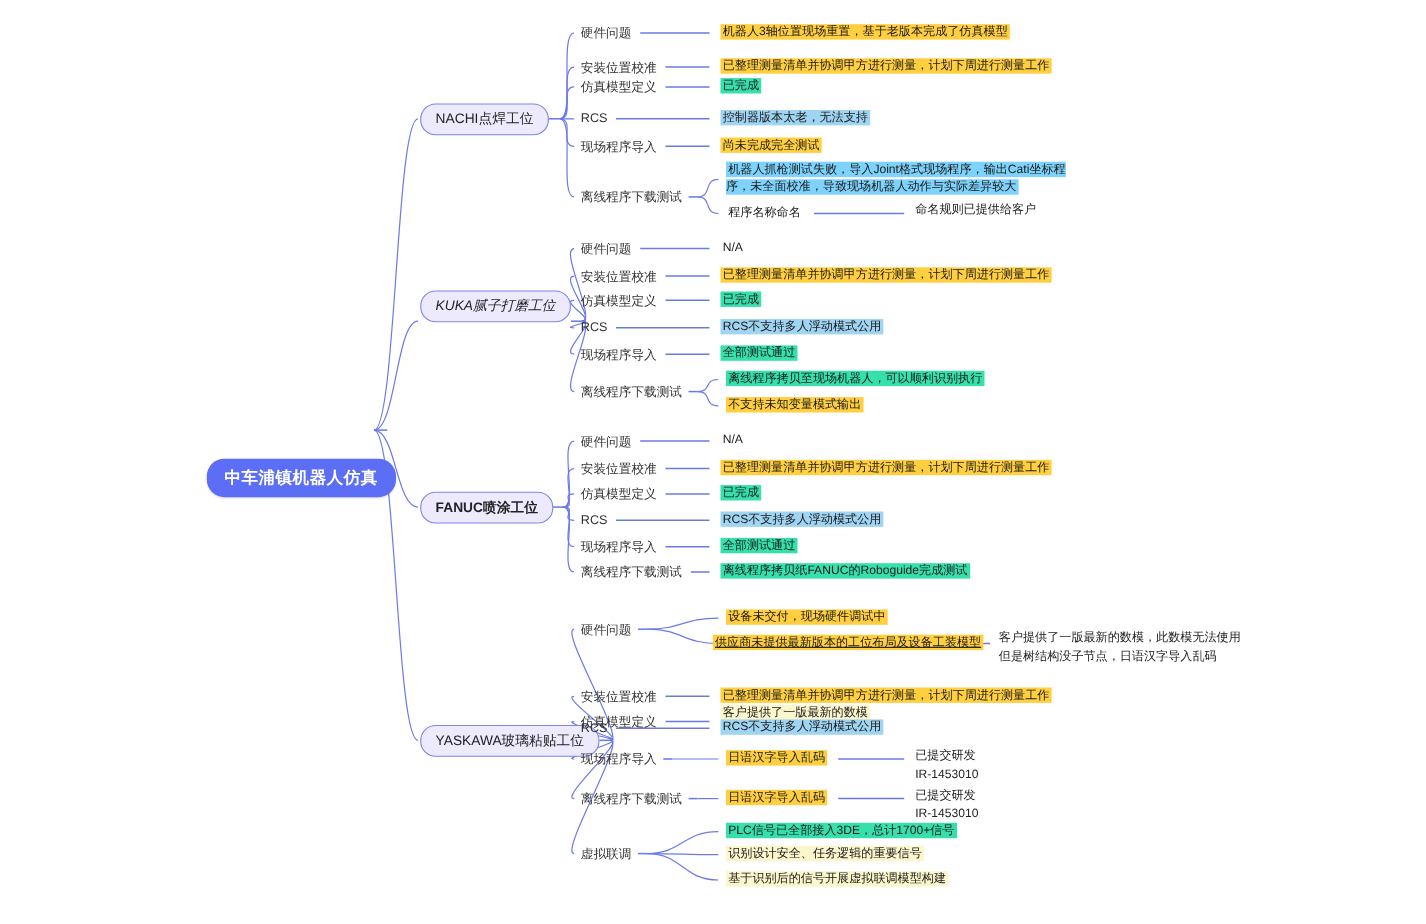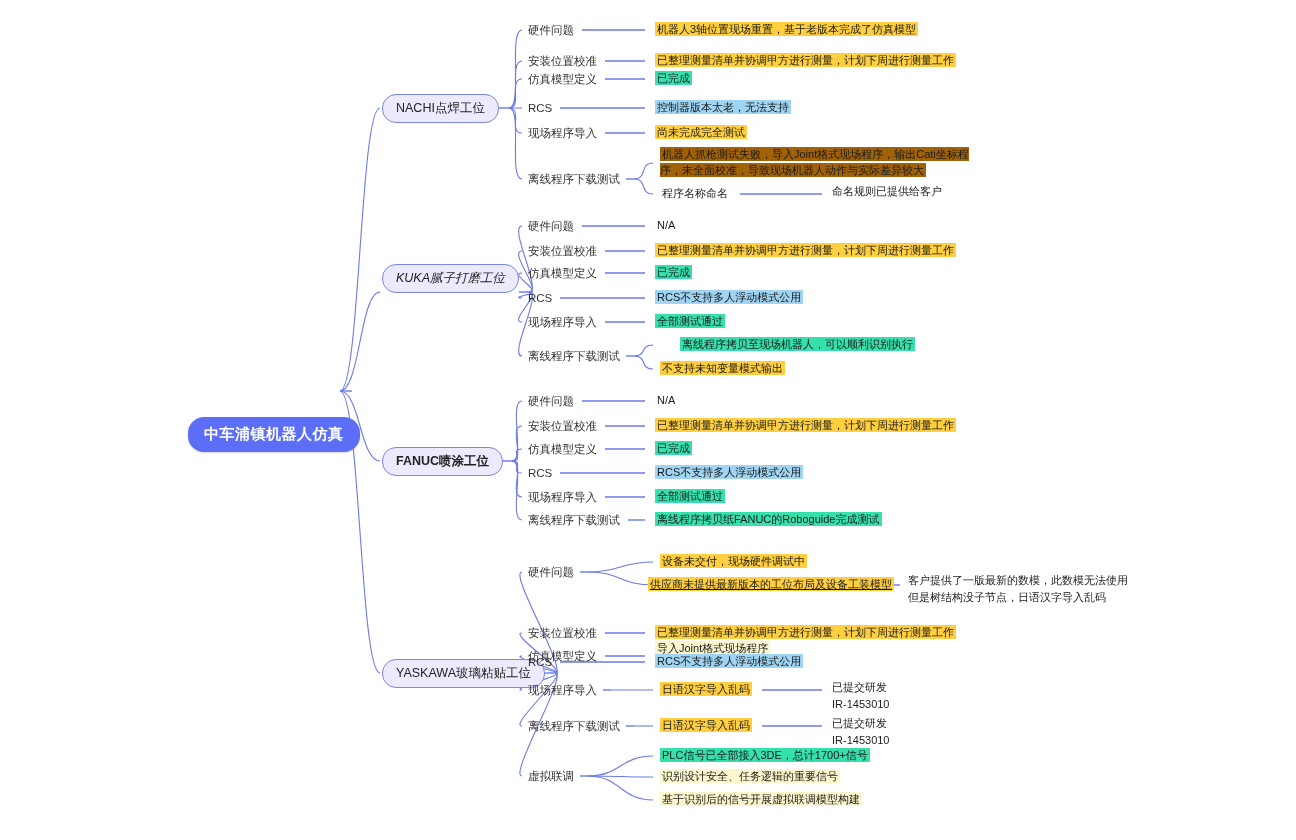--- a/index.html
+++ b/index.html
@@ -26,21 +26,21 @@
     border:1px solid #7a86e8;border-radius:14px;padding:5px 13px;
   }
   
   .topic{font-size:11.5px;color:#333;background:transparent;}
   
   .leaf{font-size:11px;color:#1a1a1a;line-height:1.45;}
   .leaf .hl{padding:1px 2px;}
   .hl-yellow{background:#ffcf3f;}
   .hl-teal{background:#35e0ac;}
   .hl-blue{background:#9fd4f2;}
-  .hl-red{background:#a16207;}
+  .hl-red{background:#7dd3fc;}
   .hl-cream{background:#fbf6cc;}
   .hl-none{background:transparent;margin-top:48px;}
   .leaf.wrap{white-space:normal;}
   .plain{font-size:11px;color:#222;line-height:1.5;white-space:normal;}
 </style>
 </head>
 <body>
 
 <div id="map">
   <svg class="links" id="links">
@@ -140,21 +140,21 @@
       <div class="node leaf" style="left: 655px; top: 218px;"><span class="hl hl-none">N/A</span></div>
       <div class="node topic" style="left: 528px; top: 243.5px;">安装位置校准</div>
       <div class="node leaf" style="left: 655px; top: 243px;"><span class="hl hl-yellow">已整理测量清单并协调甲方进行测量，计划下周进行测量工作</span></div>
       <div class="node topic" style="left: 528px; top: 265.5px;">仿真模型定义</div>
       <div class="node leaf" style="left: 655px; top: 265px;"><span class="hl hl-teal">已完成</span></div>
       <div class="node topic" style="left: 528px; top: 292px;">RCS</div>
       <div class="node leaf" style="left: 655px; top: 290px;"><span class="hl hl-blue">RCS不支持多人浮动模式公用</span></div>
       <div class="node topic" style="left: 528px; top: 314.5px;">现场程序导入</div>
       <div class="node leaf" style="left: 655px; top: 314px;"><span class="hl hl-teal">全部测试通过</span></div>
       <div class="node topic" style="left: 528px; top: 348.5px;">离线程序下载测试</div>
-      <div class="node leaf" style="left: 660px; top: 337px; margin-left: 20px;"><span class="hl hl-teal">离线程序拷贝至现场机器人，可以顺利识别执行</span></div>
+      <div class="node leaf" style="left: 660px; top: 337px;"><span class="hl hl-teal">离线程序拷贝至现场机器人，可以顺利识别执行</span></div>
       <div class="node leaf" style="left: 660px; top: 361px;"><span class="hl hl-yellow">不支持未知变量模式输出</span></div>
       <div class="node station" style="left: 382px; top: 446.5px; font-weight: bold;">FANUC喷涂工位</div>
       <div class="node topic" style="left: 528px; top: 393.5px;">硬件问题</div>
       <div class="node leaf" style="left: 655px; top: 393px;"><span class="hl hl-none">N/A</span></div>
       <div class="node topic" style="left: 528px; top: 418.5px;">安装位置校准</div>
       <div class="node leaf" style="left: 655px; top: 418px;"><span class="hl hl-yellow">已整理测量清单并协调甲方进行测量，计划下周进行测量工作</span></div>
       <div class="node topic" style="left: 528px; top: 441.5px;">仿真模型定义</div>
       <div class="node leaf" style="left: 655px; top: 441px;"><span class="hl hl-teal">已完成</span></div>
       <div class="node topic" style="left: 528px; top: 467px;">RCS</div>
       <div class="node leaf" style="left: 655px; top: 465px;"><span class="hl hl-blue">RCS不支持多人浮动模式公用</span></div>
@@ -164,21 +164,21 @@
       <div class="node leaf" style="left: 655px; top: 512px;"><span class="hl hl-teal">离线程序拷贝纸FANUC的Roboguide完成测试</span></div>
       <div class="node station" style="left: 382px; top: 658.5px;">YASKAWA玻璃粘贴工位</div>
       <div class="node topic" style="left: 528px; top: 564.5px;">硬件问题</div>
       <div class="node leaf" style="left: 660px; top: 554px;"><span class="hl hl-yellow">设备未交付，现场硬件调试中</span></div>
       <div class="node leaf" style="left: 648px; top: 577px; text-decoration: underline;"><span class="hl hl-yellow">供应商未提供最新版本的工位布局及设备工装模型</span></div>
       <div class="node plain" style="white-space: pre; left: 908px; width: 270px; top: 572px;">客户提供了一版最新的数模，此数模无法使用
 但是树结构没子节点，日语汉字导入乱码</div>
       <div class="node topic" style="left: 528px; top: 625.5px;">安装位置校准</div>
       <div class="node leaf" style="left: 655px; top: 625px;"><span class="hl hl-yellow">已整理测量清单并协调甲方进行测量，计划下周进行测量工作</span></div>
       <div class="node topic" style="left: 528px; top: 648.5px;">仿真模型定义</div>
-      <div class="node leaf" style="left: 655px; top: 641px;"><span class="hl hl-cream">导入Joint格式现场程序</span></div>
+      <div class="node leaf" style="left: 655px; top: 641px;"><span class="hl hl-cream">客户提供了一版最新的数模</span></div>
       <div class="node topic" style="left: 528px; top: 656px;">RCS</div>
       <div class="node leaf" style="left: 655px; top: 654px;"><span class="hl hl-blue">RCS不支持多人浮动模式公用</span></div>
       <div class="node topic" style="left: 528px; top: 682.5px;">现场程序导入</div>
       <div class="node leaf" style="left: 660px; top: 682px;"><span class="hl hl-yellow">日语汉字导入乱码</span></div>
       <div class="node plain" style="white-space: pre; left: 832px; top: 679px;">已提交研发
 IR-1453010</div>
       <div class="node topic" style="left: 528px; top: 718.5px;">离线程序下载测试</div>
       <div class="node leaf" style="left: 660px; top: 718px;"><span class="hl hl-yellow">日语汉字导入乱码</span></div>
       <div class="node plain" style="white-space: pre; left: 832px; top: 715px;">已提交研发
 IR-1453010</div>

